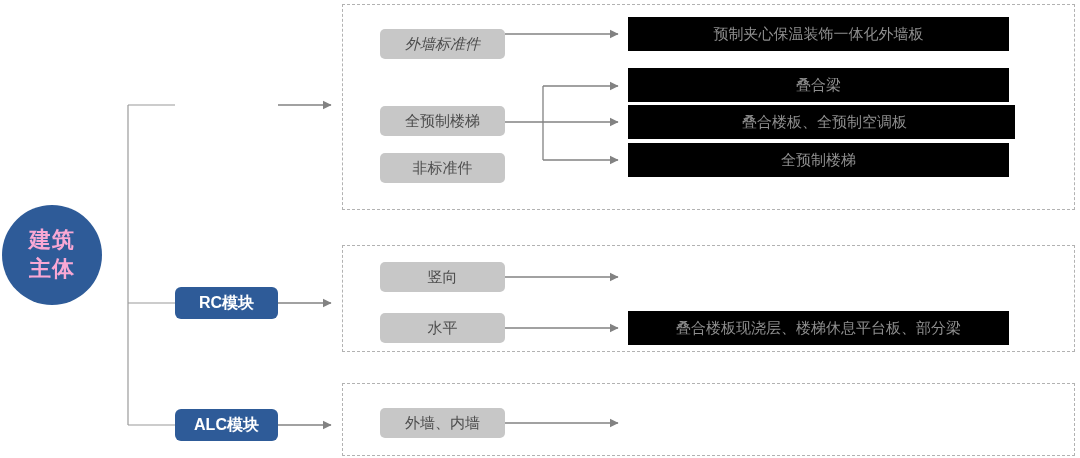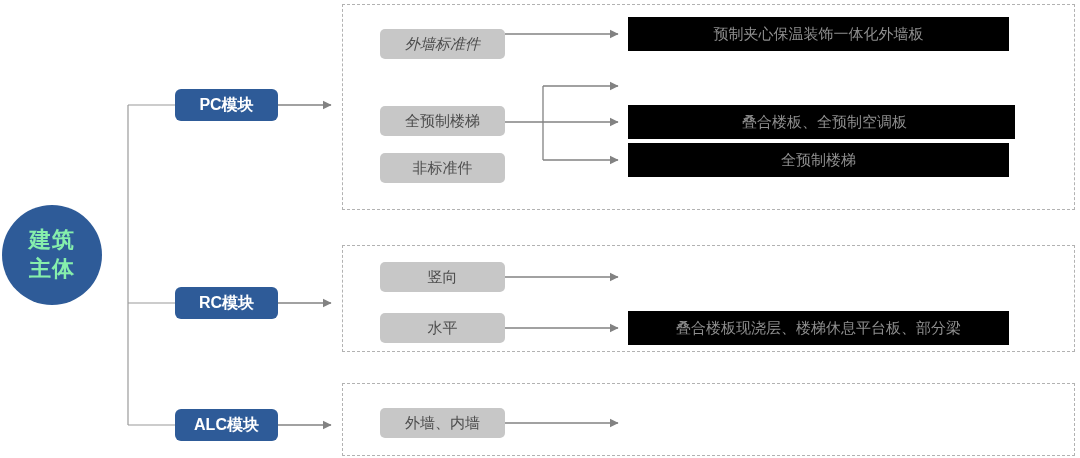--- a/index.html
+++ b/index.html
@@ -20,21 +20,21 @@
     left: 0; top: 0;
     width: 1080px; height: 458px;
     z-index: 1;
   }
   .root-circle {
     position: absolute;
     left: 2px; top: 205px;
     width: 100px; height: 100px;
     border-radius: 50%;
     background: #2e5b98;
-    color: #86efac;
+    color: #f9a8d4;
     font-size: 22px;
     font-weight: bold;
     display: flex;
     flex-direction: column;
     align-items: center;
     justify-content: center;
     line-height: 1.3;
     letter-spacing: 1px;
     z-index: 2;
   }
@@ -140,23 +140,20 @@
       <path d="M505,328 H618" marker-end="url(#arrow)"></path>
       <path d="M505,423 H618" marker-end="url(#arrow)"></path>
     </g>
   </svg>
 
   <div class="root-circle">
     <span>建筑</span>
     <span>主体</span>
   </div>
 
-  <div class="module-box module-pc">
-    <span>PC模块</span>
-  </div>
   <div class="module-box module-rc">
     <span>RC模块</span>
   </div>
   <div class="module-box module-alc">
     <span>ALC模块</span>
   </div>
 
   <div class="group group-pc"></div>
   <div class="group group-rc"></div>
   <div class="group group-alc"></div>
@@ -167,20 +164,23 @@
   <div class="label-box lb-horiz">
     <span>全预制楼梯</span>
   </div>
   <div class="label-box lb-nonstd">
     <span>非标准件</span>
   </div>
 
   <div class="outcome-box oc-1">
     <span>预制夹心保温装饰一体化外墙板</span>
   </div>
+  <div class="outcome-box oc-2">
+    <span>叠合梁</span>
+  </div>
   <div class="outcome-box oc-3">
     <span>叠合楼板、全预制空调板</span>
   </div>
   <div class="outcome-box oc-4">
     <span>全预制楼梯</span>
   </div>
 
   <div class="label-box lb-vert">
     <span>竖向</span>
   </div>

